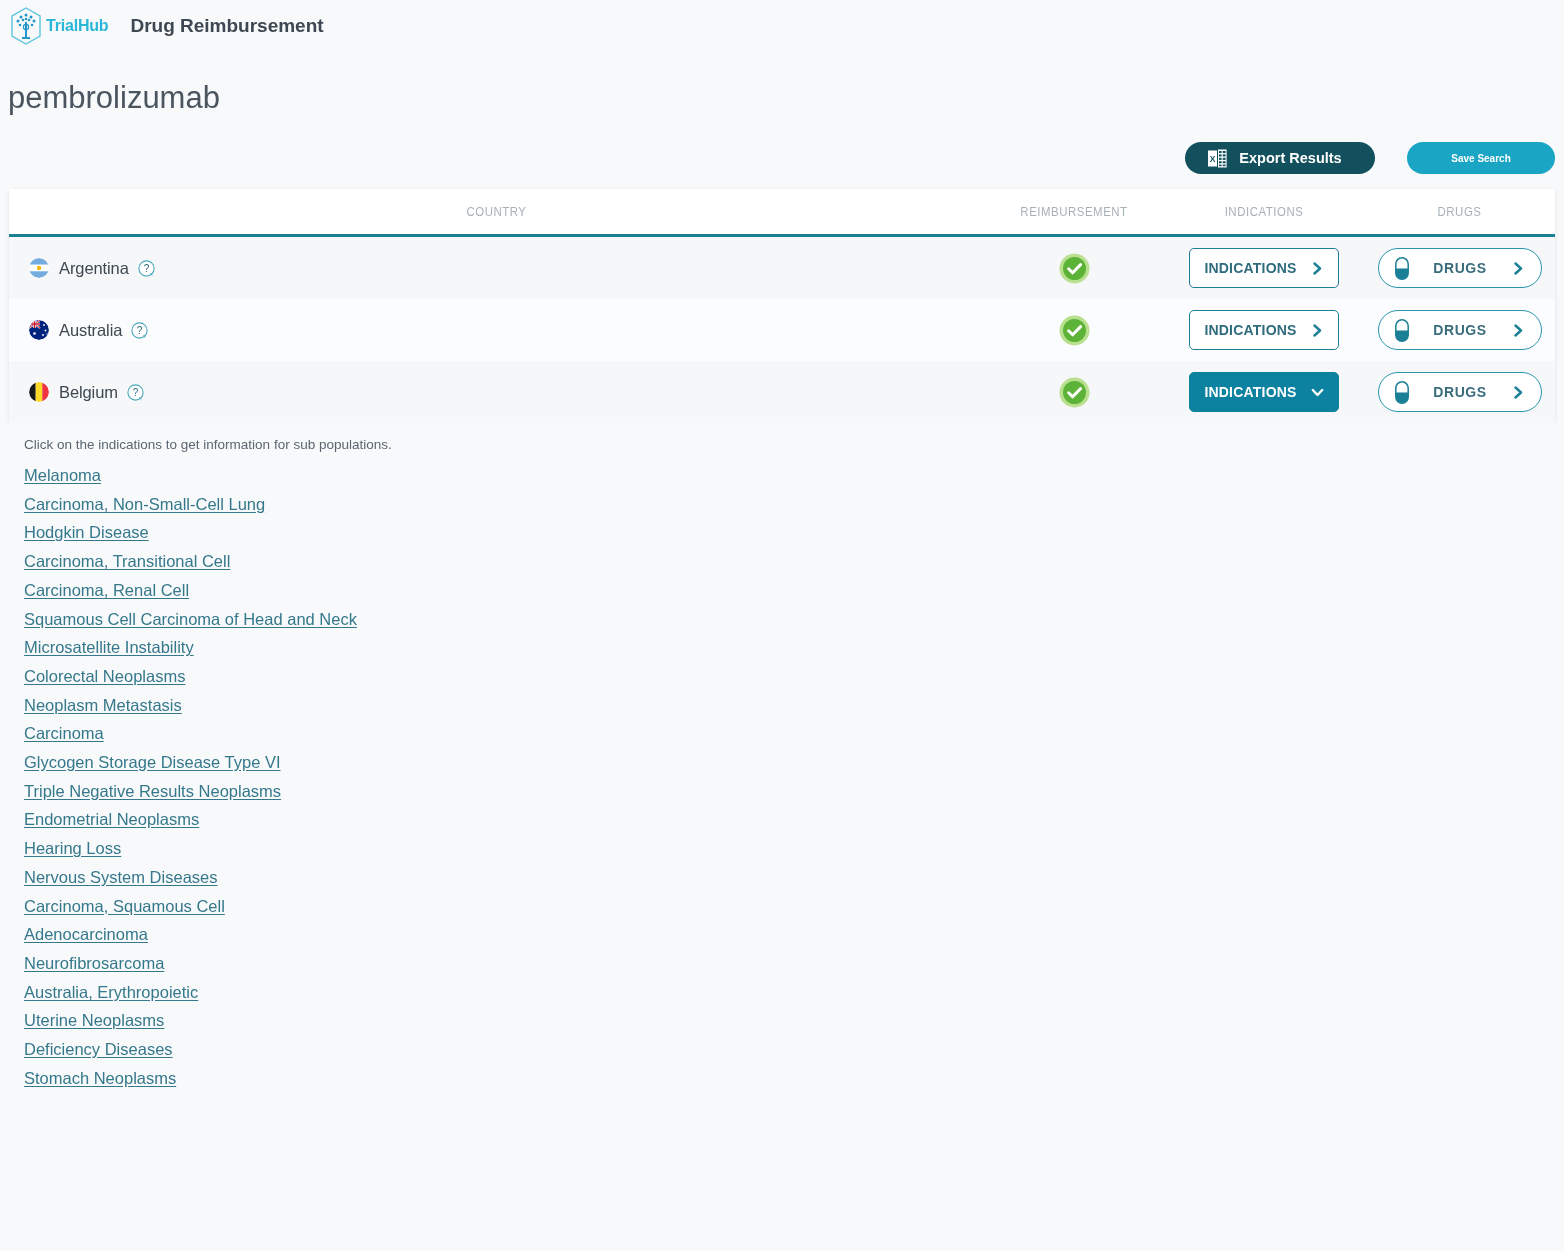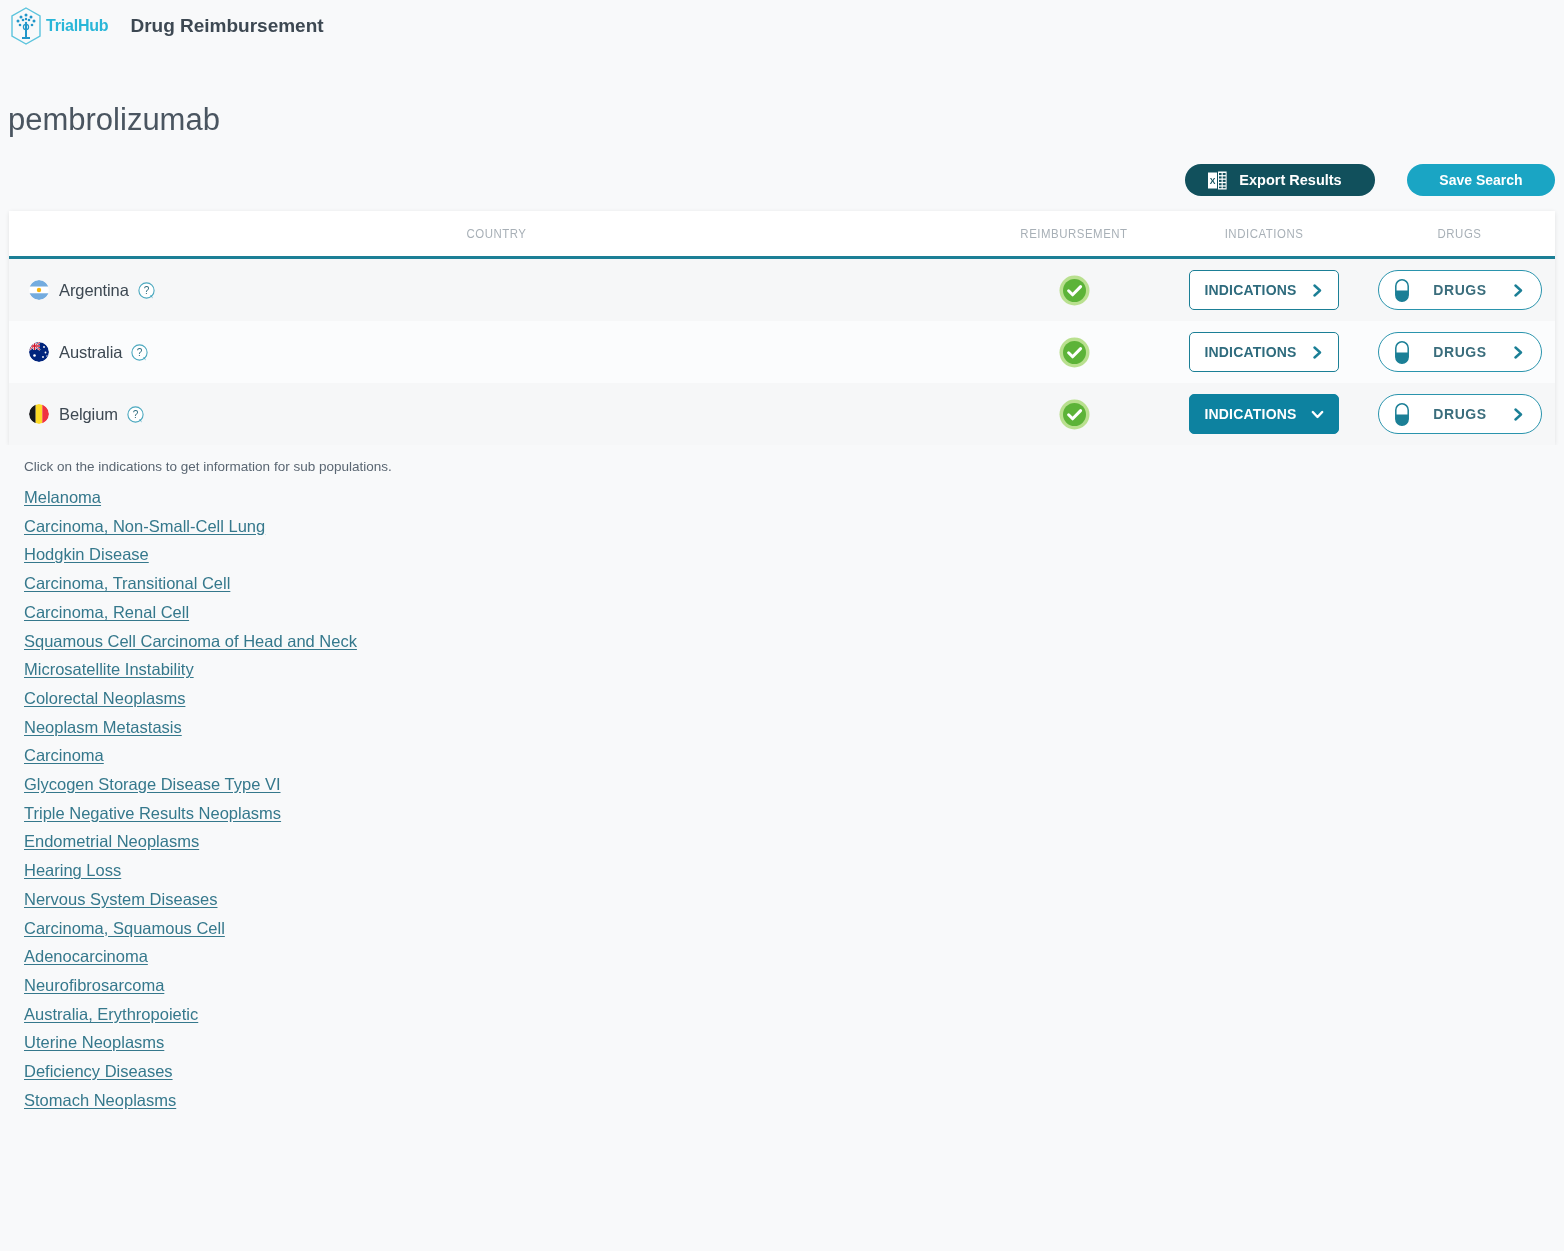--- a/index.html
+++ b/index.html
@@ -50,21 +50,20 @@
   }
   .pill-grey { width: 15px; height: 25px; display:block; }
   .search-placeholder {
     font-size: 20px;
     color: #8b9097;
   }
 
   
   .drug-name {
     padding-left: 8px;
-    margin-top: 22px;
     font-size: 31px;
     font-weight: 400;
     color: #4a5560;
   }
 
   
   .actions {
     display: flex;
     justify-content: flex-end;
     align-items: center;
@@ -87,21 +86,21 @@
     justify-content: center;
   }
   .xls-icon { width: 19px; height: 19px; display:block; flex: none; }
   .btn-save {
     background: #1aa5c4;
     color: #fff;
     border: none;
     border-radius: 17px;
     height: 32px;
     width: 148px;
-    font-size: 14px; font-weight: 700;
+    font-size: 10px; font-weight: 700;
     cursor: pointer;
     font-family: "Liberation Sans", sans-serif;
   }
 
   
   .table-card {
     margin: 14px 9px 0 9px;
     background: #fff;
     box-shadow: 0 1px 4px rgba(0,0,0,.10);
     border-radius: 2px;

